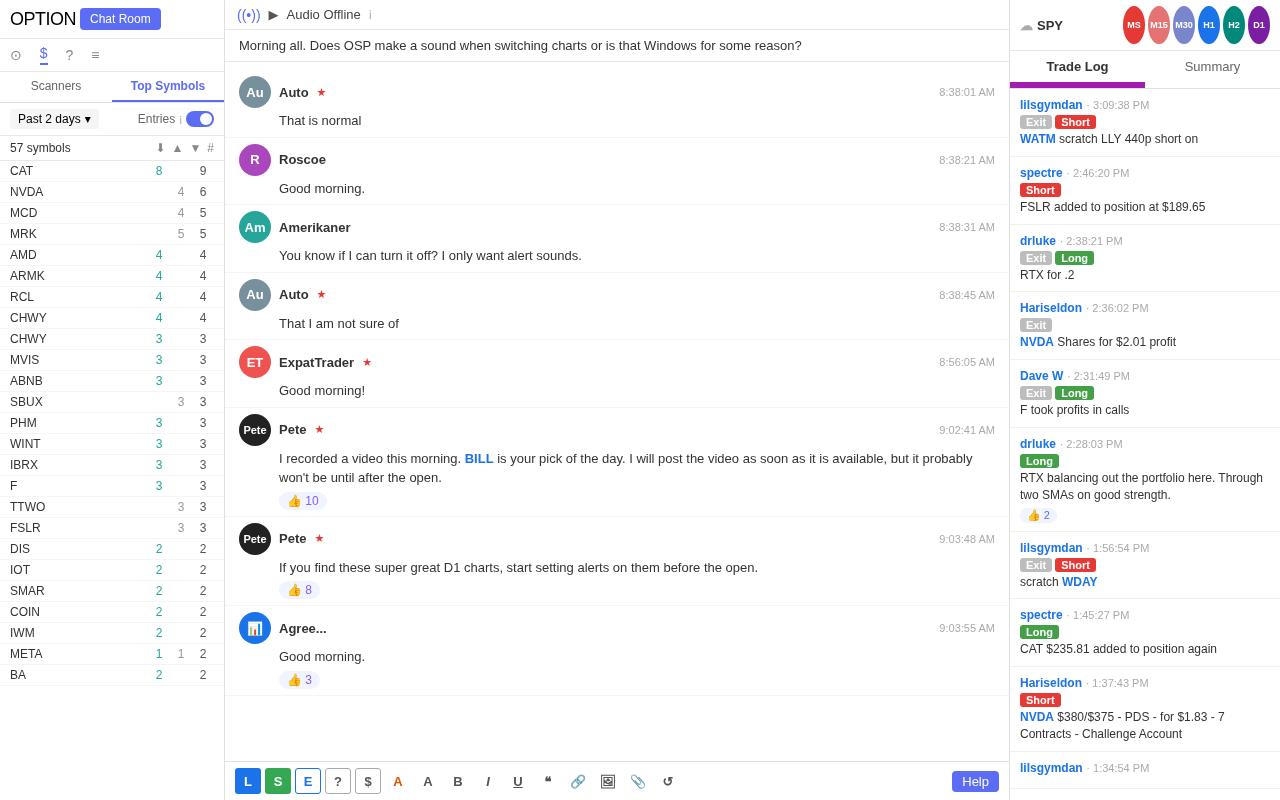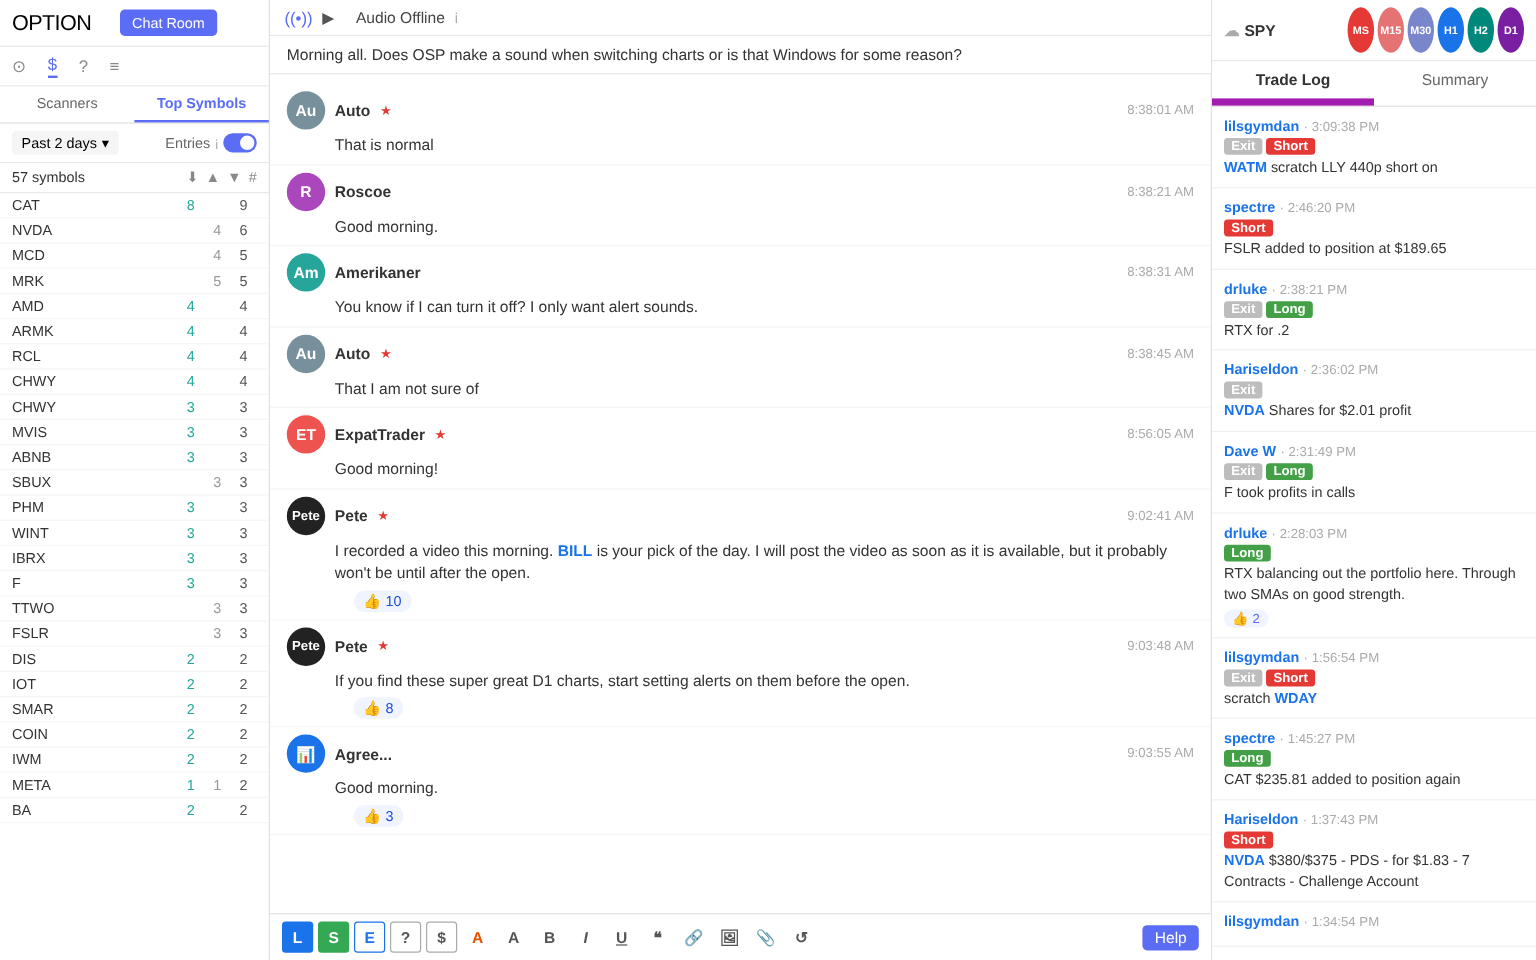--- a/index.html
+++ b/index.html
@@ -1,20 +1,20 @@
 <!DOCTYPE html>
 <html><head>
   <meta charset="utf-8">
   <style>
     * { box-sizing: border-box; margin: 0; padding: 0; }
     body { font-family: -apple-system, BlinkMacSystemFont, 'Segoe UI', sans-serif; font-size: 13px; background: #fff; display: flex; height: 800px; overflow: hidden; }
 
     
     .sidebar { width: 225px; border-right: 1px solid #e0e0e0; display: flex; flex-direction: column; background: #fff; }
-    .sidebar-header { display: flex; align-items: center; padding: 8px 10px; border-bottom: 1px solid #e8e8e8; gap: 24px; }
+    .sidebar-header { display: flex; align-items: center; padding: 8px 10px; border-bottom: 1px solid #e8e8e8; gap: 4px; }
     .logo { font-weight: 700; font-size: 18px; letter-spacing: -0.5px; color: #000; }
     .logo span { font-weight: 300; }
     .chat-room-btn { background: #5b6cf5; color: #fff; border: none; border-radius: 4px; padding: 4px 10px; font-size: 12px; cursor: pointer; }
     .sidebar-icons { display: flex; padding: 6px 10px; gap: 18px; border-bottom: 1px solid #e8e8e8; align-items: center; }
     .sidebar-icon { font-size: 14px; color: #888; cursor: pointer; }
     .sidebar-icon.active { color: #5b6cf5; border-bottom: 2px solid #5b6cf5; padding-bottom: 2px; }
     .sidebar-tabs { display: flex; border-bottom: 1px solid #e0e0e0; }
     .sidebar-tab { flex: 1; text-align: center; padding: 7px 4px; font-size: 12px; color: #666; cursor: pointer; }
     .sidebar-tab.active { color: #5b6cf5; border-bottom: 2px solid #5b6cf5; font-weight: 600; }
     .filter-row { display: flex; align-items: center; padding: 6px 10px; gap: 6px; border-bottom: 1px solid #e8e8e8; }
@@ -39,21 +39,21 @@
     .msg-block { padding: 6px 14px 6px 14px; border-bottom: 1px solid #f5f5f5; position: relative; }
     .msg-header { display: flex; align-items: center; gap: 8px; margin-bottom: 3px; }
     .msg-avatar { width: 32px; height: 32px; border-radius: 50%; background: #ccc; display: flex; align-items: center; justify-content: center; font-size: 13px; color: #fff; font-weight: 600; flex-shrink: 0; }
     .msg-avatar.pete { background: #222; color: #fff; font-size: 11px; }
     .msg-username { font-weight: 600; font-size: 13px; color: #333; }
     .msg-star { color: #e53935; font-size: 11px; }
     .msg-time { margin-left: auto; font-size: 11px; color: #aaa; }
     .msg-text { font-size: 13px; color: #333; padding-left: 40px; line-height: 1.5; }
     .msg-link { color: #1a73e8; font-weight: 600; text-decoration: none; }
     .msg-reactions { display: flex; align-items: center; gap: 4px; padding-left: 40px; margin-top: 4px; }
-    .reaction { background: #f0f4ff; border-radius: 10px; padding: 2px 8px; font-size: 12px; color: #1d4ed8; display: flex; align-items: center; gap: 3px; cursor: pointer; margin-left: 16px; }
+    .reaction { background: #f0f4ff; border-radius: 10px; padding: 2px 8px; font-size: 12px; color: #8b5cf6; display: flex; align-items: center; gap: 3px; cursor: pointer; }
 
     
     .chat-toolbar { border-top: 1px solid #e0e0e0; padding: 6px 10px; display: flex; align-items: center; gap: 4px; background: #fff; }
     .toolbar-btn { width: 26px; height: 26px; border: none; background: transparent; cursor: pointer; display: flex; align-items: center; justify-content: center; font-size: 13px; color: #555; border-radius: 3px; font-weight: 700; }
     .toolbar-btn.blue { background: #1a73e8; color: #fff; border-radius: 3px; }
     .help-btn { background: #5b6cf5; color: #fff; border: none; border-radius: 4px; padding: 3px 10px; font-size: 13px; cursor: pointer; margin-left: auto; }
 
     
     .right-panel { width: 270px; display: flex; flex-direction: column; background: #fff; }
     .right-header { display: flex; align-items: center; justify-content: space-between; padding: 6px 10px; border-bottom: 1px solid #e8e8e8; }
@@ -273,21 +273,21 @@
     <span class="sym-flat"></span>
     <span class="sym-num">2</span>
   </div>
     </div>
 </div>
 
 <div class="main">
   <div class="main-header">
     <span style="color:#5b6cf5;font-size:14px;">((•))</span>
     <span style="color:#555;">▶</span>
-    <span style="font-size:13px;color:#444;margin-left:10px;">Audio Offline</span>
+    <span style="font-size:13px;color:#444;">Audio Offline</span>
     <span style="color:#aaa;font-size:12px;">ℹ</span>
   </div>
   <div class="announce">
     <span>Morning all.  Does OSP make a sound when switching charts or is that Windows for some reason?</span>
   </div>
   <div class="chat-messages" id="chat-messages">
       <div class="msg-block">
     <div class="msg-header">
       <div class="msg-avatar " style="background:#78909c">Au</div>
       <span class="msg-username">Auto</span>

